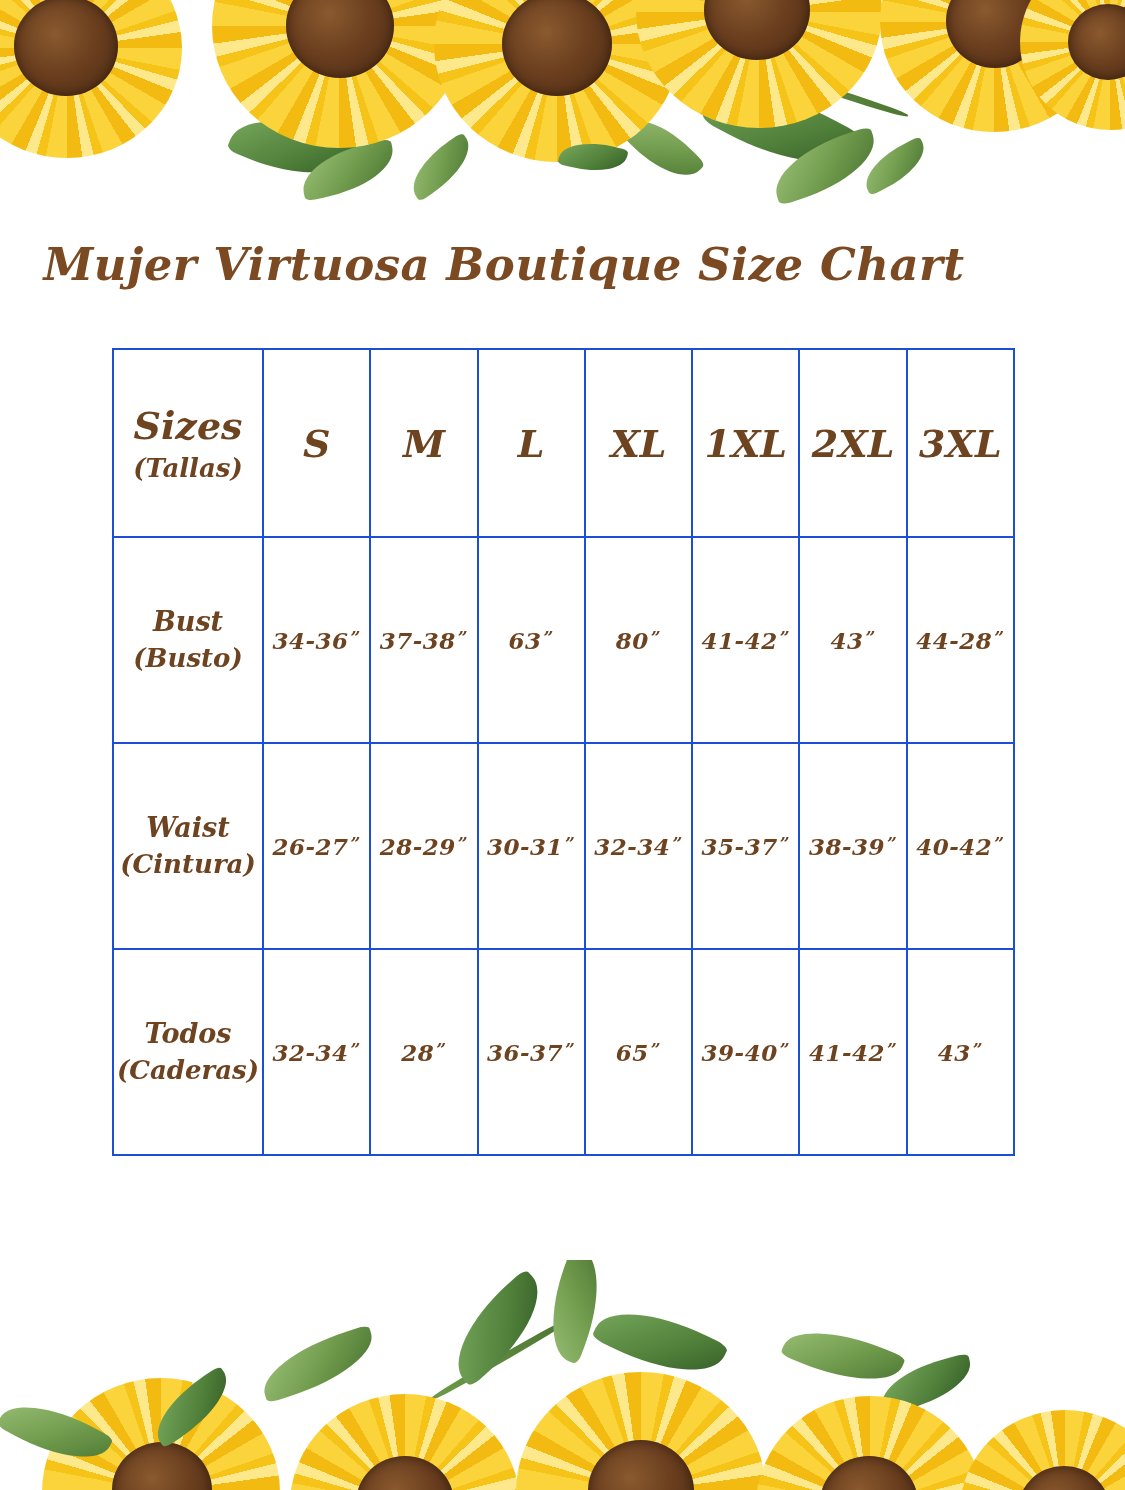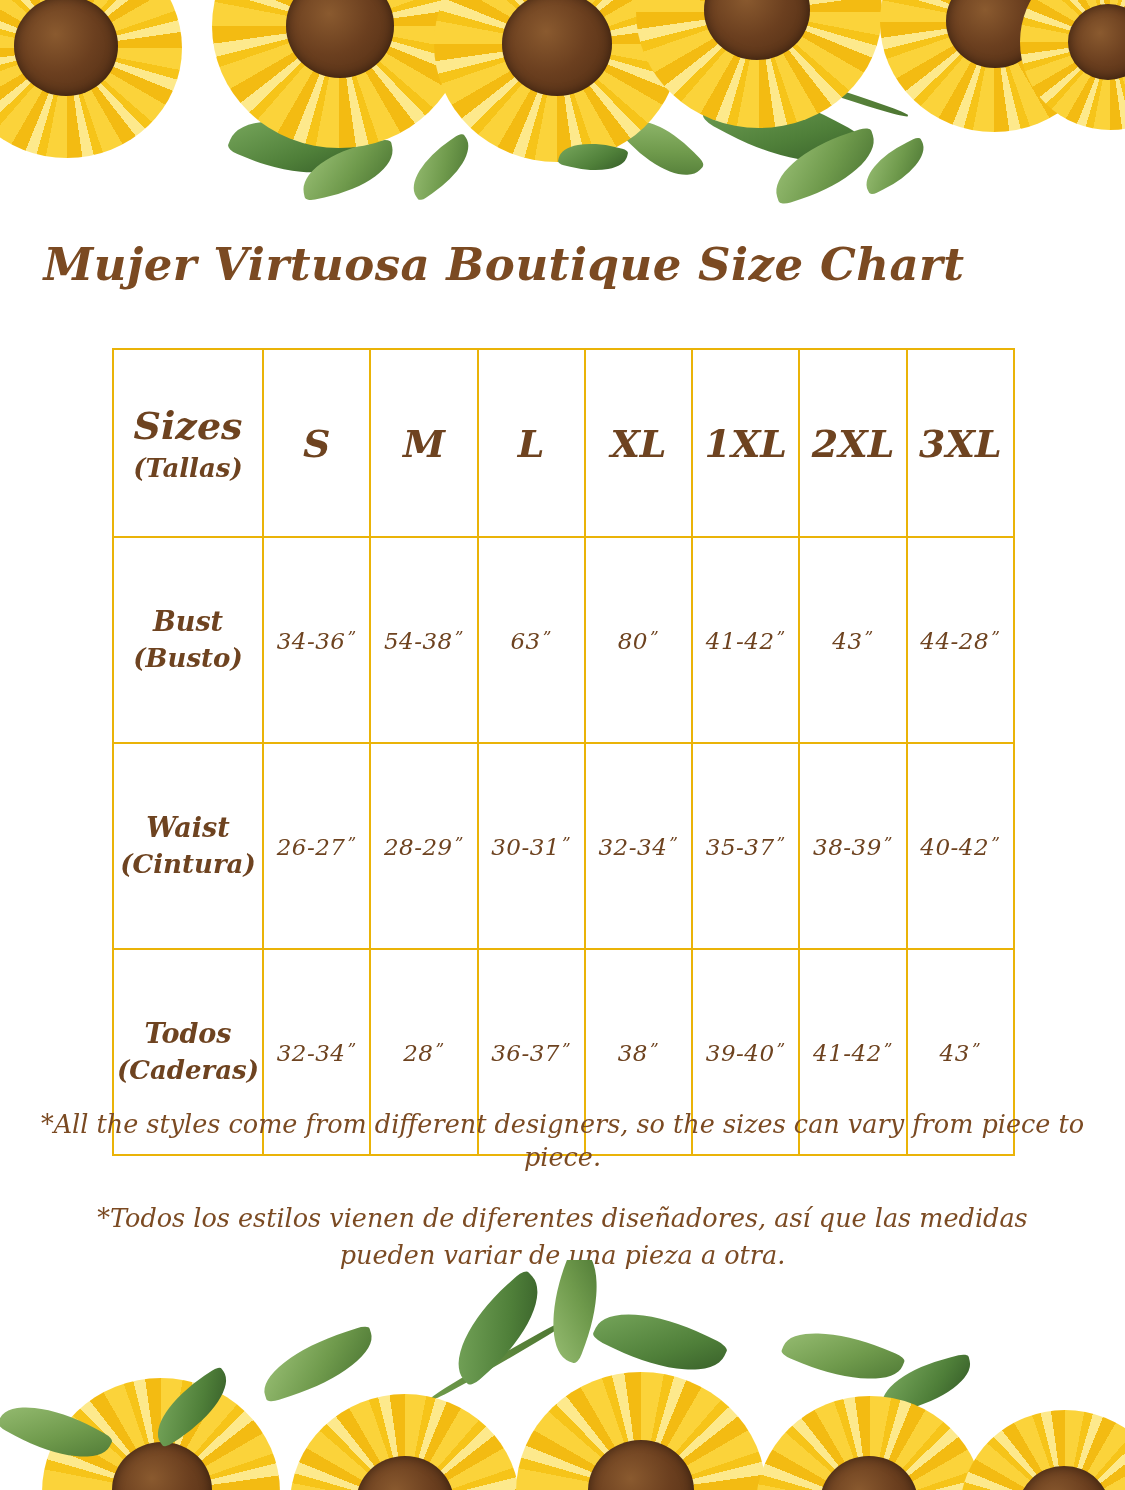--- a/index.html
+++ b/index.html
@@ -53,21 +53,21 @@
     top: 348px;
     left: 112px;
     width: 903px;
   }
   table.size-chart {
     width: 903px;
     border-collapse: collapse;
     table-layout: fixed;
   }
   table.size-chart td, table.size-chart th {
-    border: 2px solid #eab308;
+    border: 2px solid #1d4ed8;
     text-align: center;
     vertical-align: middle;
     color: #6e4320;
     font-family: "DejaVu Serif", serif;
     font-style: italic;
     padding: 0;
   }
   .row-label {
     width: 148px;
     font-size: 27px;
@@ -80,21 +80,21 @@
     font-size: 26px;
     font-weight: bold;
   }
   .size-head {
     font-size: 38px;
     font-weight: bold;
     height: 186px;
   }
   .measure {
     font-size: 23px;
-    font-weight: normal;
+    font-weight: bold;
     height: 204px;
     letter-spacing: 0.5px;
   }
   .measure .inch {
     font-size: 17px;
     vertical-align: 6px;
     margin-left: 2px;
   }
 
   
@@ -207,21 +207,21 @@
         <td class="size-head">2XL</td>
         <td class="size-head">3XL</td>
       </tr>
 
       <tr>
         <td class="row-label">
           <span>Bust</span>
           <span class="sub">(Busto)</span>
         </td>
         <td class="measure"><span>34-36</span><span class="inch">”</span></td>
-        <td class="measure"><span>54-38</span><span class="inch">”</span></td>
+        <td class="measure"><span>37-38</span><span class="inch">”</span></td>
         <td class="measure"><span>63</span><span class="inch">”</span></td>
         <td class="measure"><span>80</span><span class="inch">”</span></td>
         <td class="measure"><span>41-42</span><span class="inch">”</span></td>
         <td class="measure"><span>43</span><span class="inch">”</span></td>
         <td class="measure"><span>44-28</span><span class="inch">”</span></td>
       </tr>
 
       <tr>
         <td class="row-label">
           <span>Waist</span>
@@ -237,33 +237,29 @@
       </tr>
 
       <tr>
         <td class="row-label">
           <span>Todos</span>
           <span class="sub">(Caderas)</span>
         </td>
         <td class="measure"><span>32-34</span><span class="inch">”</span></td>
         <td class="measure"><span>28</span><span class="inch">”</span></td>
         <td class="measure"><span>36-37</span><span class="inch">”</span></td>
-        <td class="measure"><span>38</span><span class="inch">”</span></td>
+        <td class="measure"><span>65</span><span class="inch">”</span></td>
         <td class="measure"><span>39-40</span><span class="inch">”</span></td>
         <td class="measure"><span>41-42</span><span class="inch">”</span></td>
         <td class="measure"><span>43</span><span class="inch">”</span></td>
       </tr>
     </tbody>
       </table>
   </div>
 
-  <div class="notes">
-    <div class="note-en">*All the styles come from different designers, so the sizes can vary from piece to piece.</div>
-    <div class="note-es">*Todos los estilos vienen de diferentes diseñadores, así que las medidas pueden variar de una pieza a otra.</div>
-  </div>
 
   <div class="floral-band floral-bottom">
 
     <div class="stem" style="left:420px; top:96px; width:160px; height:7px; transform:rotate(-30deg);"></div>
     <div class="leaf dark" style="left:438px; top:42px; width:120px; height:52px; transform:rotate(-42deg);"></div>
     <div class="leaf" style="left:520px; top:22px; width:110px; height:46px; transform:rotate(-70deg);"></div>
     <div class="leaf dark" style="left:596px; top:56px; width:128px; height:52px; transform:rotate(26deg);"></div>
     <div class="leaf" style="left:258px; top:82px; width:120px; height:44px; transform:rotate(-18deg);"></div>
     <div class="leaf" style="left:784px; top:74px; width:118px; height:44px; transform:rotate(22deg);"></div>
     <div class="leaf dark" style="left:878px; top:104px; width:96px; height:40px; transform:rotate(-14deg);"></div>

